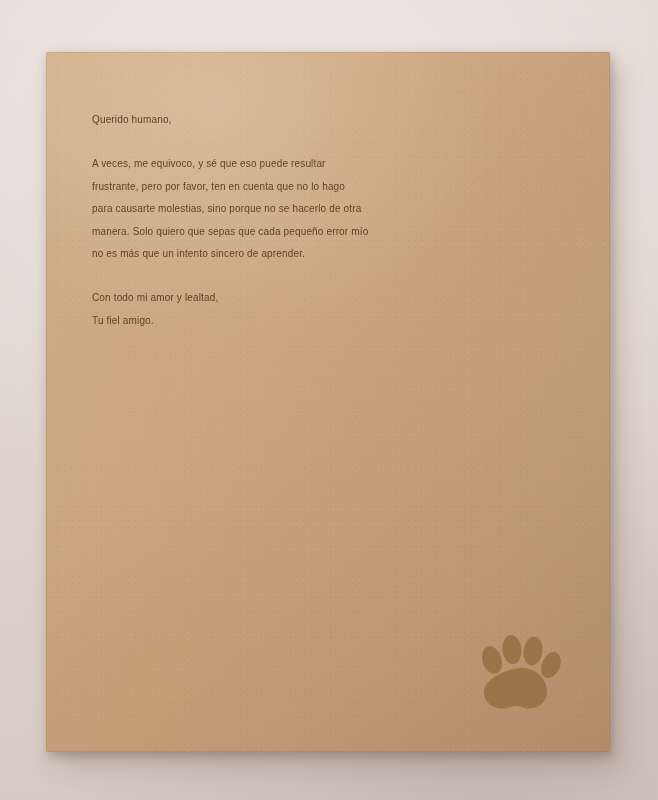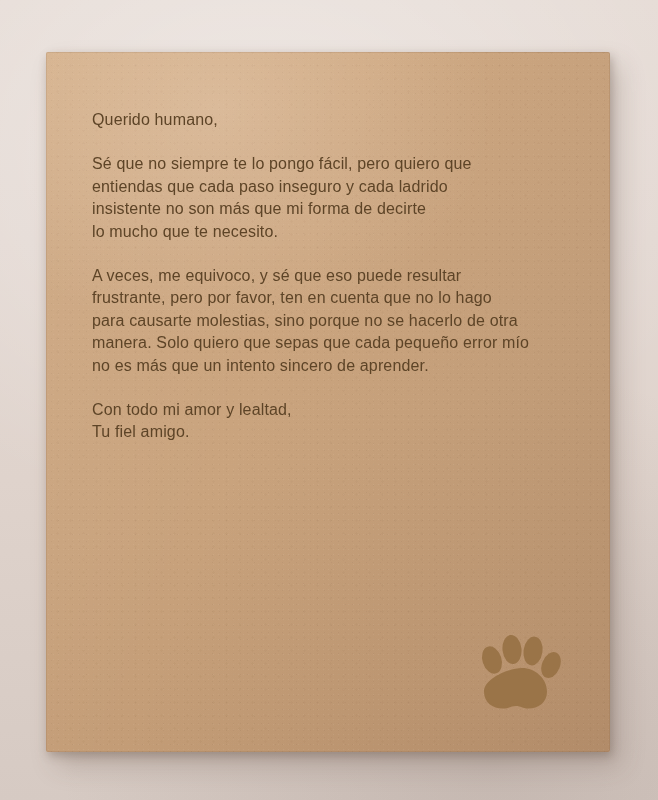--- a/index.html
+++ b/index.html
@@ -74,21 +74,21 @@
     pointer-events: none;
   }
 
   #letter {
     position: absolute;
     left: 46px;
     top: 57px;
     width: 470px;
     z-index: 3;
     color: #5d4427;
-    font-size: 16px;
+    font-size: 10px;
     line-height: 22.4px;
     letter-spacing: 0.15px;
   }
   #letter p {
     margin: 0 0 22px 0;
     white-space: pre-line;
   }
   #letter p:last-child {
     margin-bottom: 12px;
   }
@@ -106,24 +106,20 @@
 </style>
 </head>
 <body>
 
 <div id="scene">
 
   <div id="card">
 
     <div id="letter">
       <p>Querido humano,</p>
-      <p>Sé que no siempre te lo pongo fácil, pero quiero que
-entiendas que cada paso inseguro y cada ladrido
-insistente no son más que mi forma de decirte
-lo mucho que te necesito.</p>
       <p>A veces, me equivoco, y sé que eso puede resultar
 frustrante, pero por favor, ten en cuenta que no lo hago
 para causarte molestias, sino porque no se hacerlo de otra
 manera. Solo quiero que sepas que cada pequeño error mío
 no es más que un intento sincero de aprender.</p>
       <p>Con todo mi amor y lealtad,
 Tu fiel amigo.</p>
     </div>
 
     <div id="paw">

